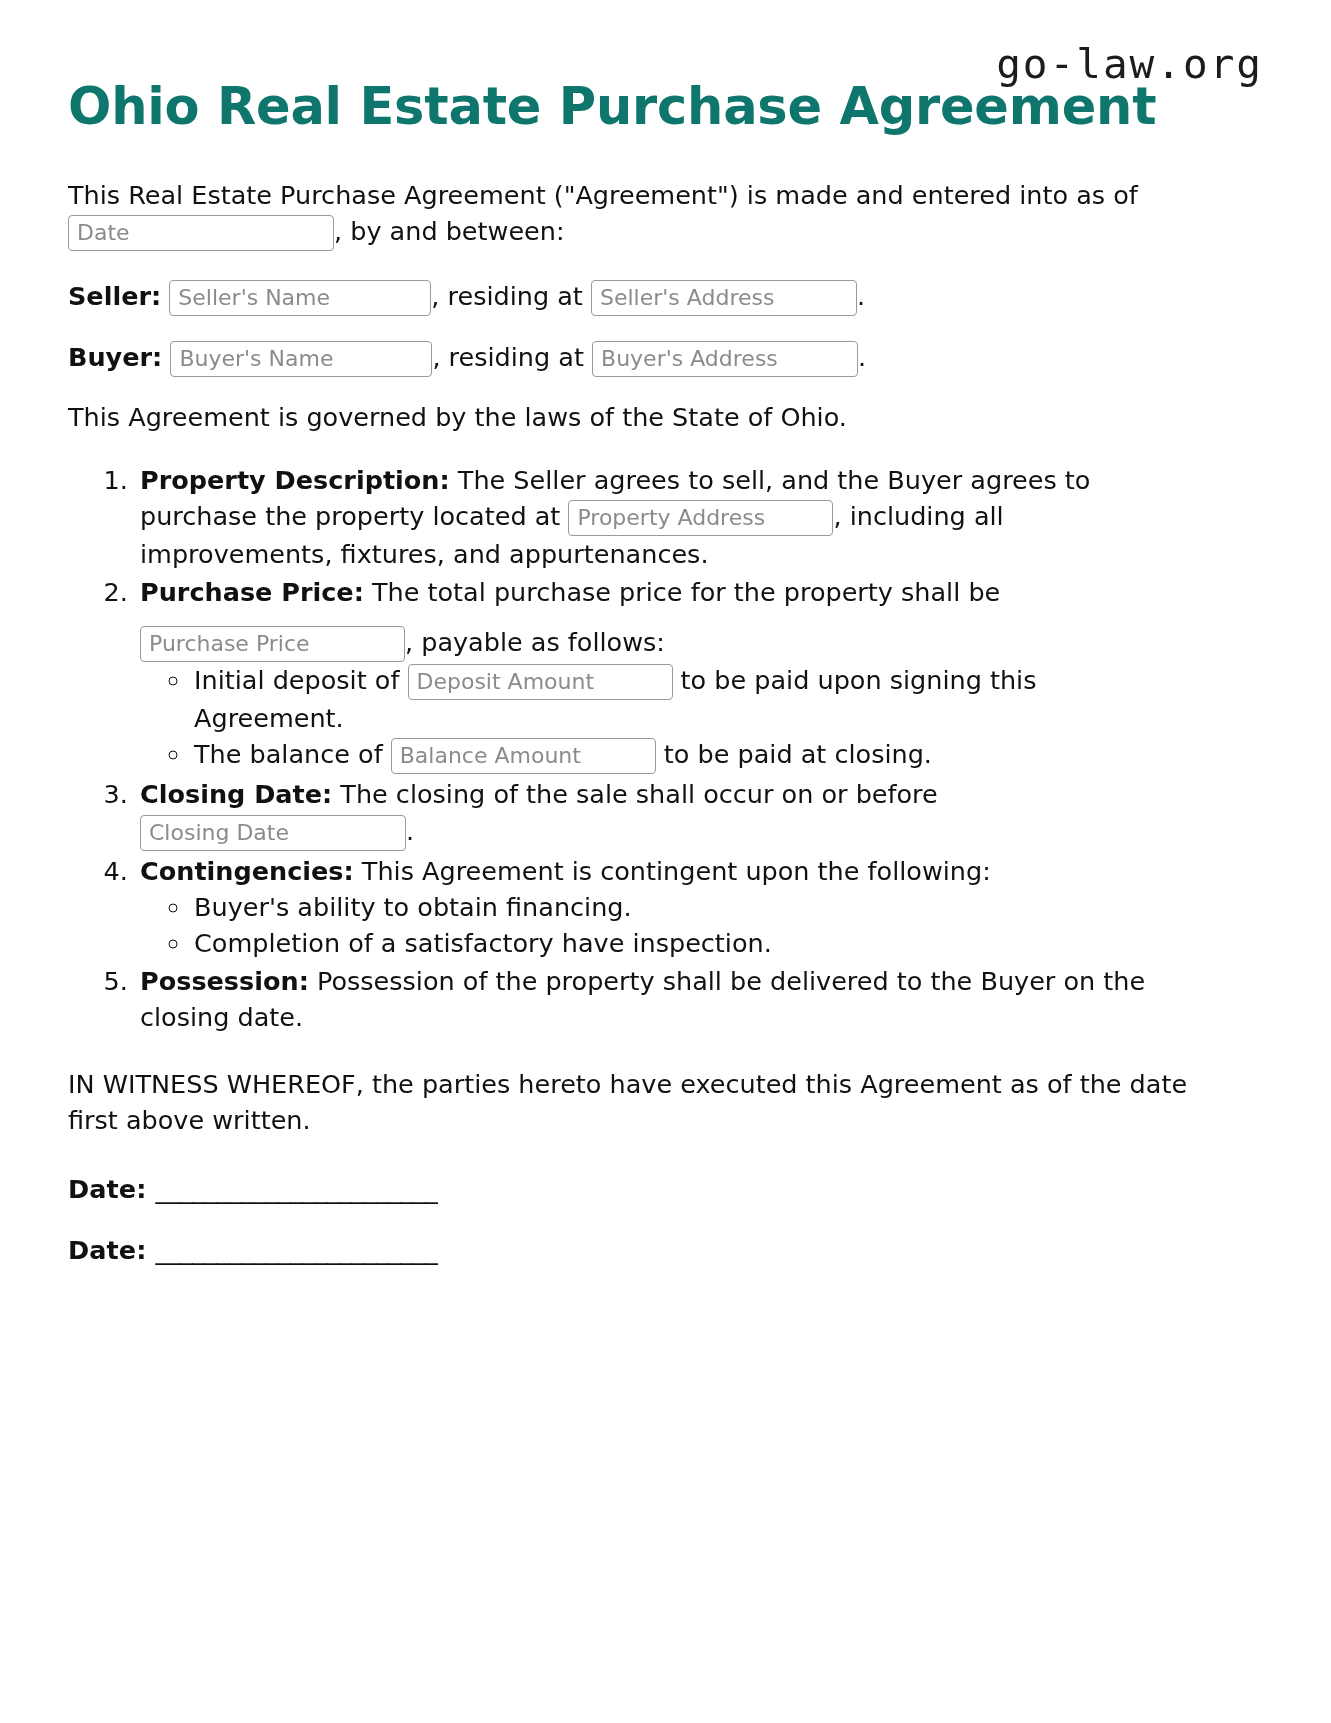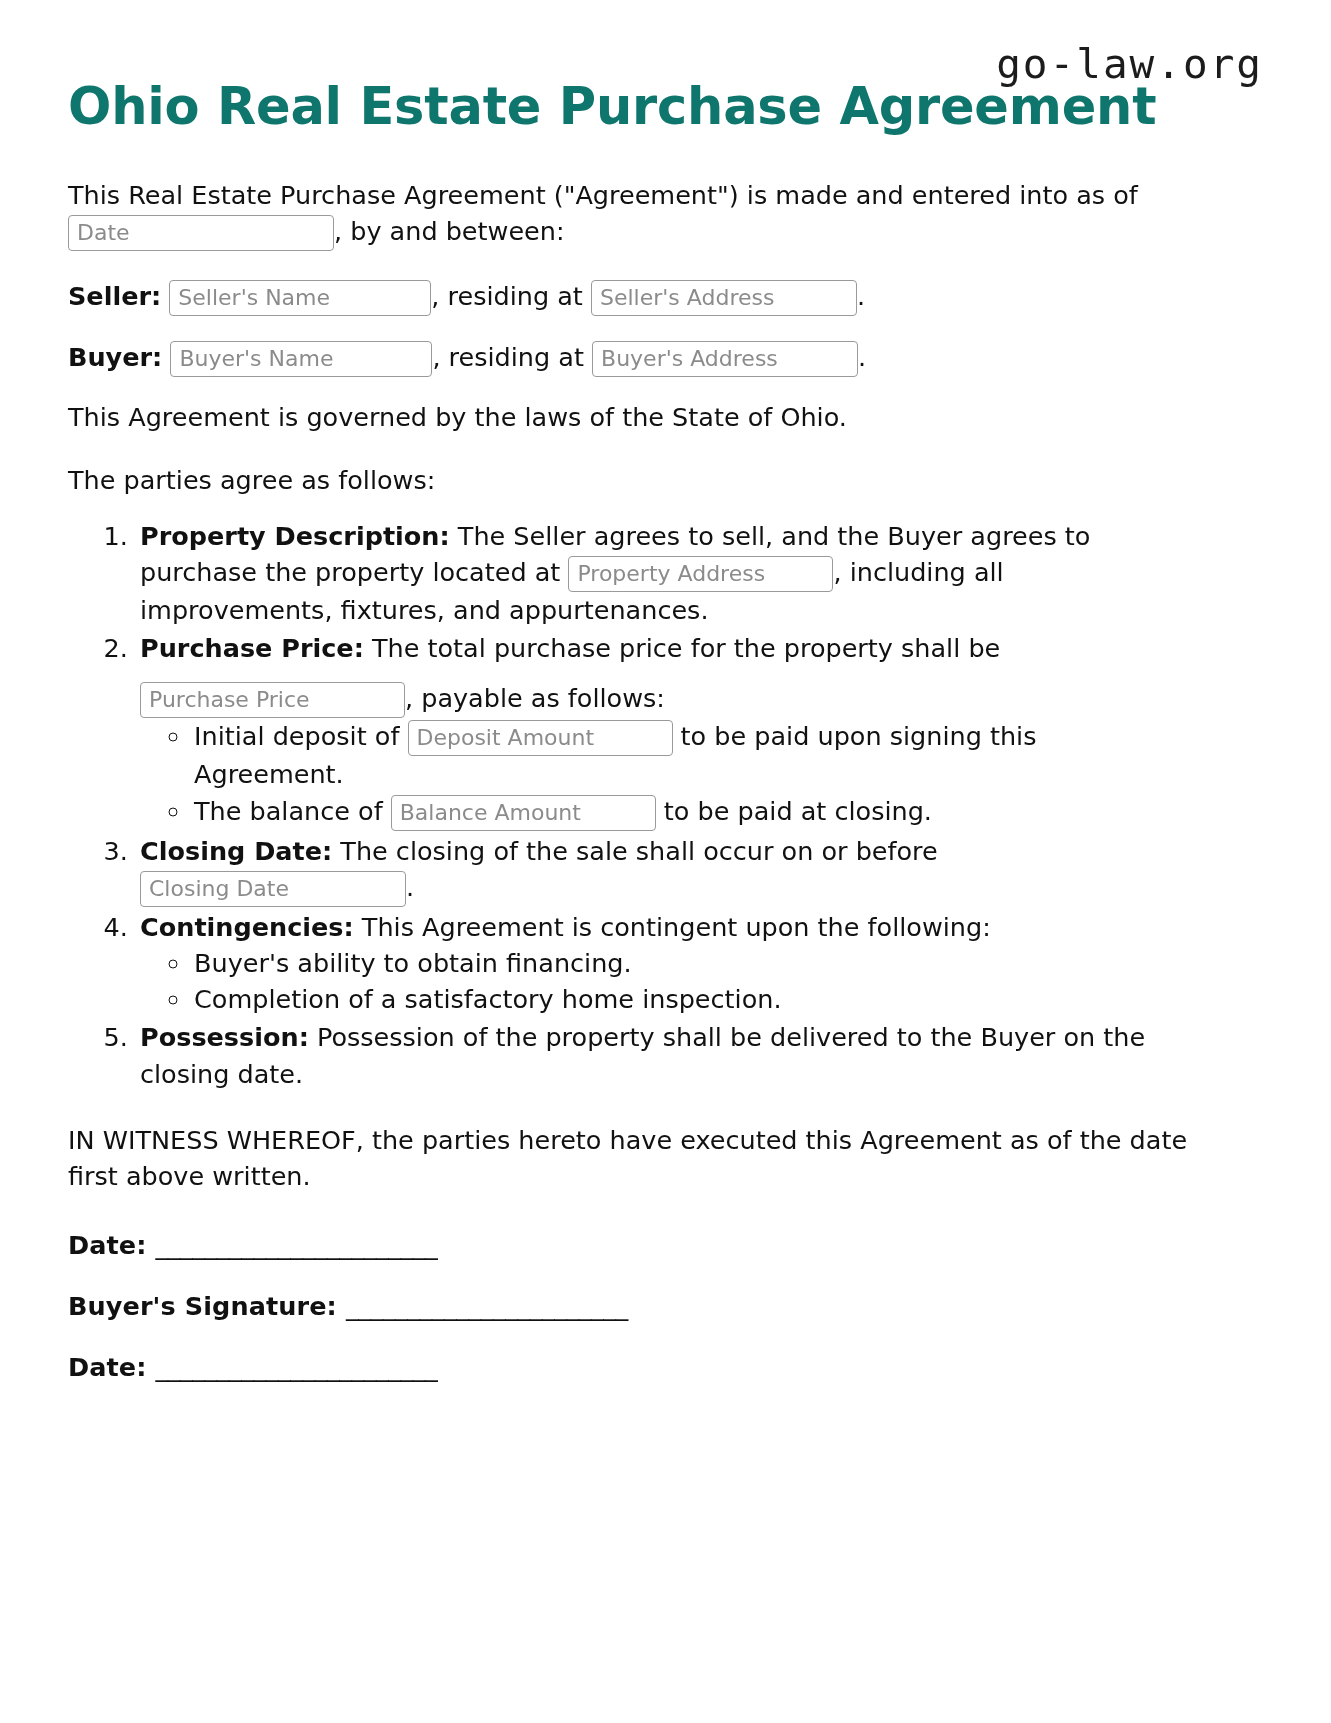--- a/index.html
+++ b/index.html
@@ -149,21 +149,20 @@
     </div>
 
     <div class="party-line">
       <b>Buyer:</b>
       <input class="fld w-name" type="text" placeholder="Buyer's Name" style=""><span>, residing at</span>
       <input class="fld w-address" type="text" placeholder="Buyer's Address" style=""><span>.</span>
     </div>
 
     <p class="para">This Agreement is governed by the laws of the State of Ohio.</p>
 
-    <p class="para tight">The parties agree as follows:</p>
 
     <ol class="terms">
 
       <li>
         <b>Property Description:</b><span> The Seller agrees to sell, and the Buyer agrees to purchase the property located at</span>
         <input class="fld w-propaddr" type="text" placeholder="Property Address" style=""><span>, including all improvements, fixtures, and appurtenances.</span>
       </li>
 
       <li>
         <b>Purchase Price:</b><span> The total purchase price for the property shall be</span>
@@ -184,39 +183,35 @@
 
       <li>
         <b>Closing Date:</b><span> The closing of the sale shall occur on or before</span>
         <input class="fld w-closing" type="text" placeholder="Closing Date" style=""><span>.</span>
       </li>
 
       <li>
         <b>Contingencies:</b><span> This Agreement is contingent upon the following:</span>
         <ul class="subs">
           <li>Buyer's ability to obtain financing.</li>
-          <li>Completion of a satisfactory home inspection.</li>
+          <li>Completion of a satisfactory have inspection.</li>
         </ul>
       </li>
 
       <li>
         <b>Possession:</b><span> Possession of the property shall be delivered to the Buyer on the closing date.</span>
       </li>
 
     </ol>
 
     <p class="para">IN WITNESS WHEREOF, the parties hereto have executed this Agreement as of the date first above written.</p>
 
     <div class="sig-block">
       <div class="sig-line">
         <span>Date:</span>
-        <span class="sig-rule">_______________________</span>
-      </div>
-      <div class="sig-line">
-        <span>Buyer's Signature:</span>
         <span class="sig-rule">_______________________</span>
       </div>
       <div class="sig-line">
         <span>Date:</span>
         <span class="sig-rule">_______________________</span>
       </div>
     </div>
 
   </div>
 </div>

